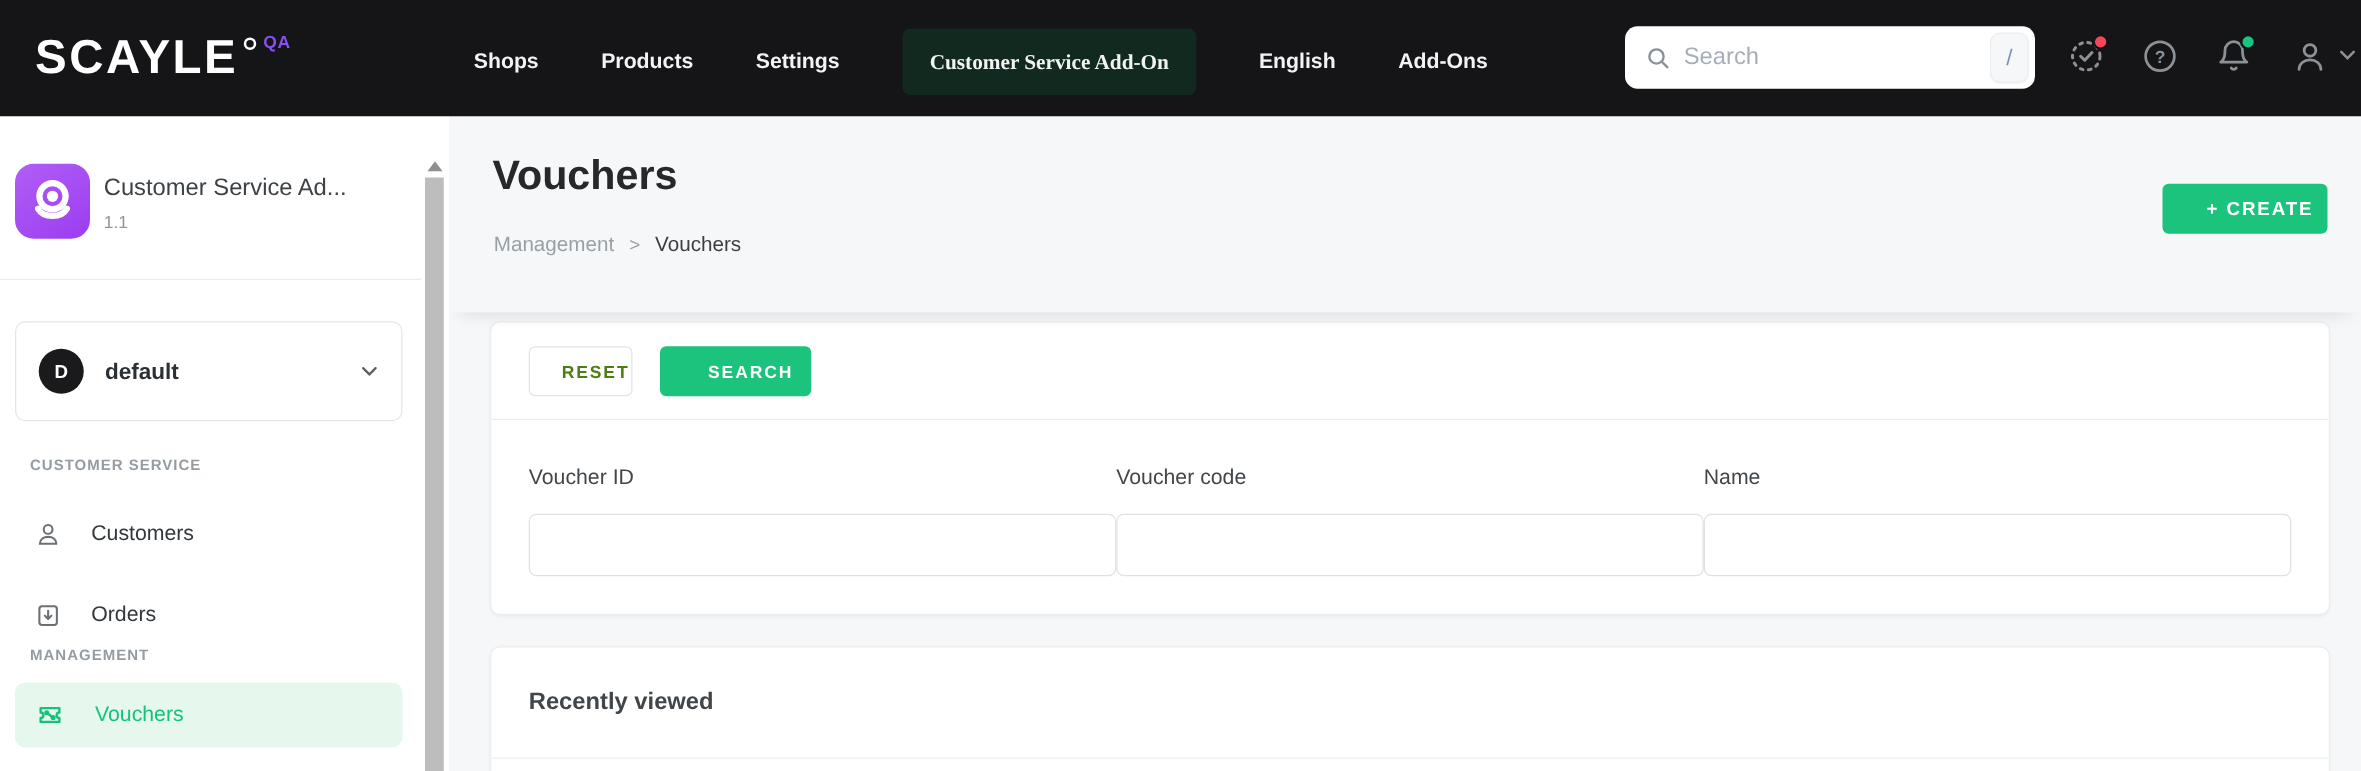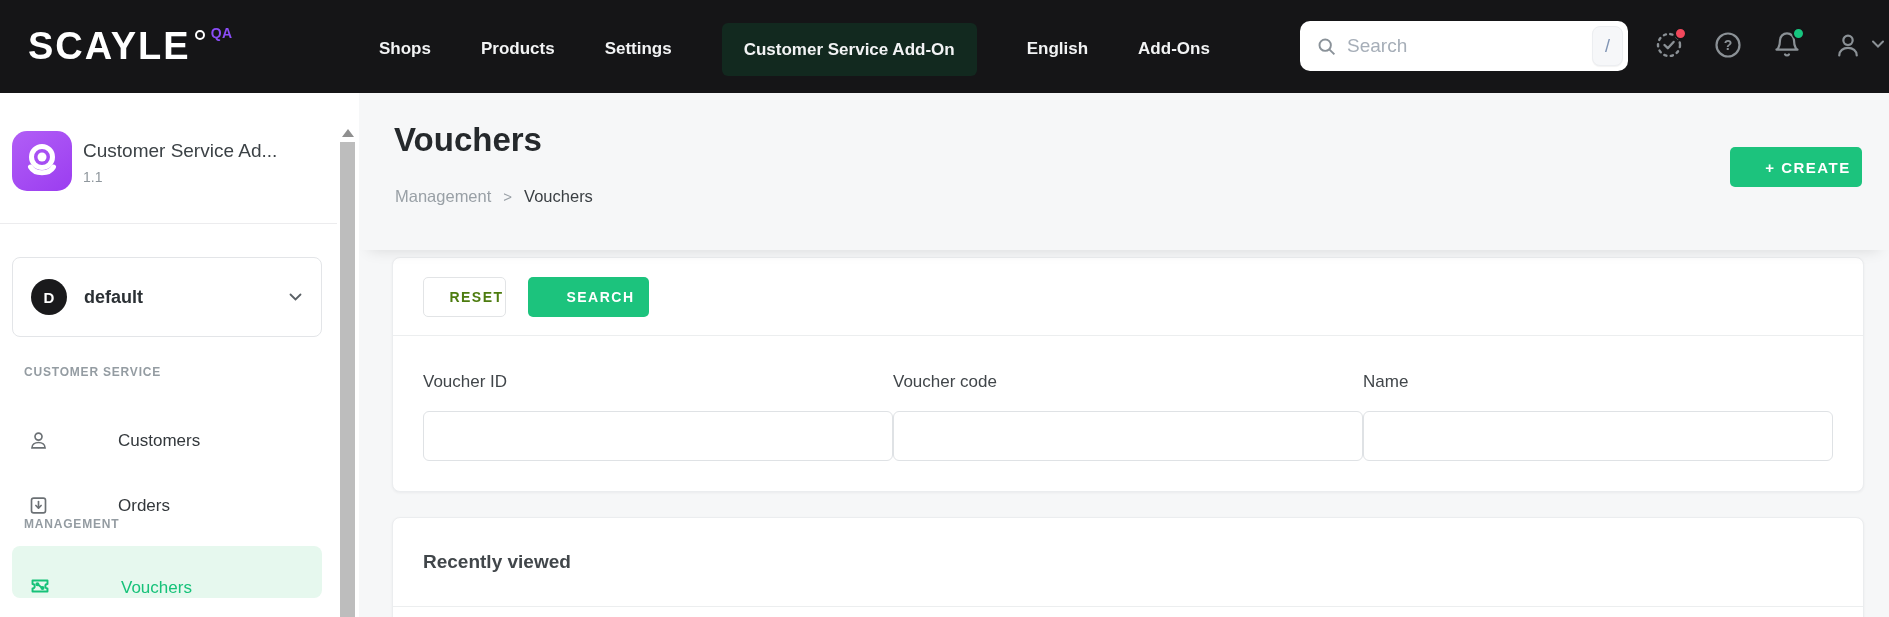--- a/index.html
+++ b/index.html
@@ -14,21 +14,21 @@
   .logo-text { color:#fff; font-size:38px; font-weight:800; letter-spacing:2px; }
   .logo-mark { display:inline-block; width:10px; height:10px; border:2.5px solid #fff;
     border-radius:50%; margin:0 0 24px 4px; vertical-align:top; }
   .env-badge { color:#8a4df7; font-size:14px; font-weight:800; margin:0 0 28px 6px;
     vertical-align:top; display:inline-block; letter-spacing:.5px; }
   .nav-items { position:absolute; left:379px; top:0; height:98px; display:flex;
     align-items:center; gap:50px; }
   .nav-item { color:#f2f3f4; font-size:17px; font-weight:700; cursor:pointer;
     white-space:nowrap; }
   .nav-item.active { background:#12291f; padding:0 22px; height:53px; line-height:53px;
-    border-radius:6px; }
+    border-radius:6px;font-family:Liberation Serif, serif; }
   .searchbox { position:absolute; left:1300px; top:21px; width:328px; height:50px;
     background:#fff; border-radius:10px; display:flex; align-items:center;
     padding-left:16px; }
   .searchbox input { border:none; outline:none; flex:1; font-size:19px; color:#39404a;
     margin-left:10px; background:transparent; font-family:"Liberation Sans",sans-serif; }
   .searchbox input::placeholder { color:#a6aeb8; }
   .slash-key { width:40px; height:40px; margin-right:5px; background:#f6f7f9;
     border:1px solid #eceef1; border-radius:8px; display:flex; align-items:center;
     justify-content:center; font-size:18px; color:#7e93b3; box-shadow:0 1px 1px rgba(0,0,0,.05); }
   .nav-icon { position:absolute; top:31px; width:28px; height:28px; }
@@ -52,21 +52,21 @@
   .workspace { position:absolute; left:12px; top:164px; width:310px; height:80px;
     border:1px solid #e3e5e8; border-radius:8px; background:#fff; display:flex;
     align-items:center; padding:0 18px; cursor:pointer; }
   .ws-avatar { width:36px; height:36px; border-radius:50%; background:#1a1a1c; color:#fff;
     font-size:15px; font-weight:700; display:flex; align-items:center;
     justify-content:center; }
   .ws-name { font-size:18px; font-weight:700; color:#2b3034; margin-left:17px; flex:1; }
   .section-title { position:absolute; left:24px; font-size:12px; font-weight:700;
     color:#949ca2; letter-spacing:.8px; }
   .side-item { position:absolute; left:12px; width:310px; height:48px; border-radius:8px;
-    display:flex; align-items:flex-end; padding-left:16px; cursor:pointer;gap:45px; }
+    display:flex; align-items:center; padding-left:16px; cursor:pointer; }
   .side-item .lbl { font-size:17px; color:#33383c; font-weight:500; margin-left:24px; }
   .side-item.active { background:#e6f8ee; }
   .side-item.active .lbl { color:#16c279; }
   .side-scrollbar { position:absolute; left:338px; top:0; width:20px; height:524px; }
   .sb-arrow { position:absolute; left:4px; top:36px; width:0; height:0;
     border-left:6px solid transparent; border-right:6px solid transparent;
     border-bottom:8px solid #8f8f8f; }
   .sb-thumb { position:absolute; left:2px; top:49px; width:15px; height:475px;
     background:#bdbdbd; }
 

